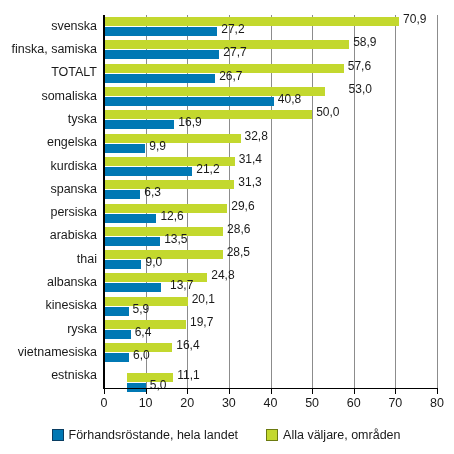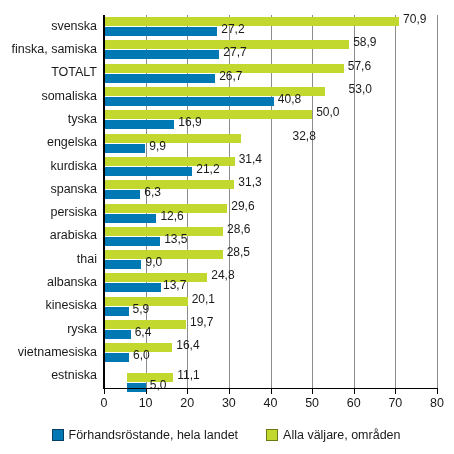--- a/index.html
+++ b/index.html
@@ -187,21 +187,21 @@
           <div class="bar-value blue-val" style="left: 173.83px;">40,8</div>
         </div>
         <div class="cat-row" style="top: 93.25px; height: 23.3125px;">
           <div class="bar green" style="width: 208.125px; background: rgb(195, 216, 46);"></div>
           <div class="bar-value green-val" style="left: 212.125px;">50,0</div>
           <div class="bar blue" style="width: 70.3462px; background: rgb(0, 120, 180);"></div>
           <div class="bar-value blue-val" style="left: 74.3462px;">16,9</div>
         </div>
         <div class="cat-row" style="top: 116.562px; height: 23.3125px;">
           <div class="bar green" style="width: 136.53px; background: rgb(195, 216, 46);"></div>
-          <div class="bar-value green-val" style="left: 140.53px; margin-left: 48px;">32,8</div>
+          <div class="bar-value green-val" style="left: 140.53px;">32,8</div>
           <div class="bar blue" style="width: 41.2088px; background: rgb(0, 120, 180);"></div>
           <div class="bar-value blue-val" style="left: 45.2088px;">9,9</div>
         </div>
         <div class="cat-row" style="top: 139.875px; height: 23.3125px;">
           <div class="bar green" style="width: 130.702px; background: rgb(195, 216, 46);"></div>
           <div class="bar-value green-val" style="left: 134.702px;">31,4</div>
           <div class="bar blue" style="width: 88.245px; background: rgb(0, 120, 180);"></div>
           <div class="bar-value blue-val" style="left: 92.245px;">21,2</div>
         </div>
         <div class="cat-row" style="top: 163.188px; height: 23.3125px;">
@@ -225,21 +225,21 @@
         <div class="cat-row" style="top: 233.125px; height: 23.3125px;">
           <div class="bar green" style="width: 118.631px; background: rgb(195, 216, 46);"></div>
           <div class="bar-value green-val" style="left: 122.631px;">28,5</div>
           <div class="bar blue" style="width: 37.4625px; background: rgb(0, 120, 180);"></div>
           <div class="bar-value blue-val" style="left: 41.4625px;">9,0</div>
         </div>
         <div class="cat-row" style="top: 256.438px; height: 23.3125px;">
           <div class="bar green" style="width: 103.23px; background: rgb(195, 216, 46);"></div>
           <div class="bar-value green-val" style="left: 107.23px;">24,8</div>
           <div class="bar blue" style="width: 57.0262px; background: rgb(0, 120, 180);"></div>
-          <div class="bar-value blue-val" style="left: 59px;">13,7</div>
+          <div class="bar-value blue-val" style="left: 66px;">13,7</div>
         </div>
         <div class="cat-row" style="top: 279.75px; height: 23.3125px;">
           <div class="bar green" style="width: 83.6663px; background: rgb(195, 216, 46);"></div>
           <div class="bar-value green-val" style="left: 87.6663px;">20,1</div>
           <div class="bar blue" style="width: 24.5587px; background: rgb(0, 120, 180);"></div>
           <div class="bar-value blue-val" style="left: 28.5587px;">5,9</div>
         </div>
         <div class="cat-row" style="top: 303.062px; height: 23.3125px;">
           <div class="bar green" style="width: 82.0012px; background: rgb(195, 216, 46);"></div>
           <div class="bar-value green-val" style="left: 86.0012px;">19,7</div>

